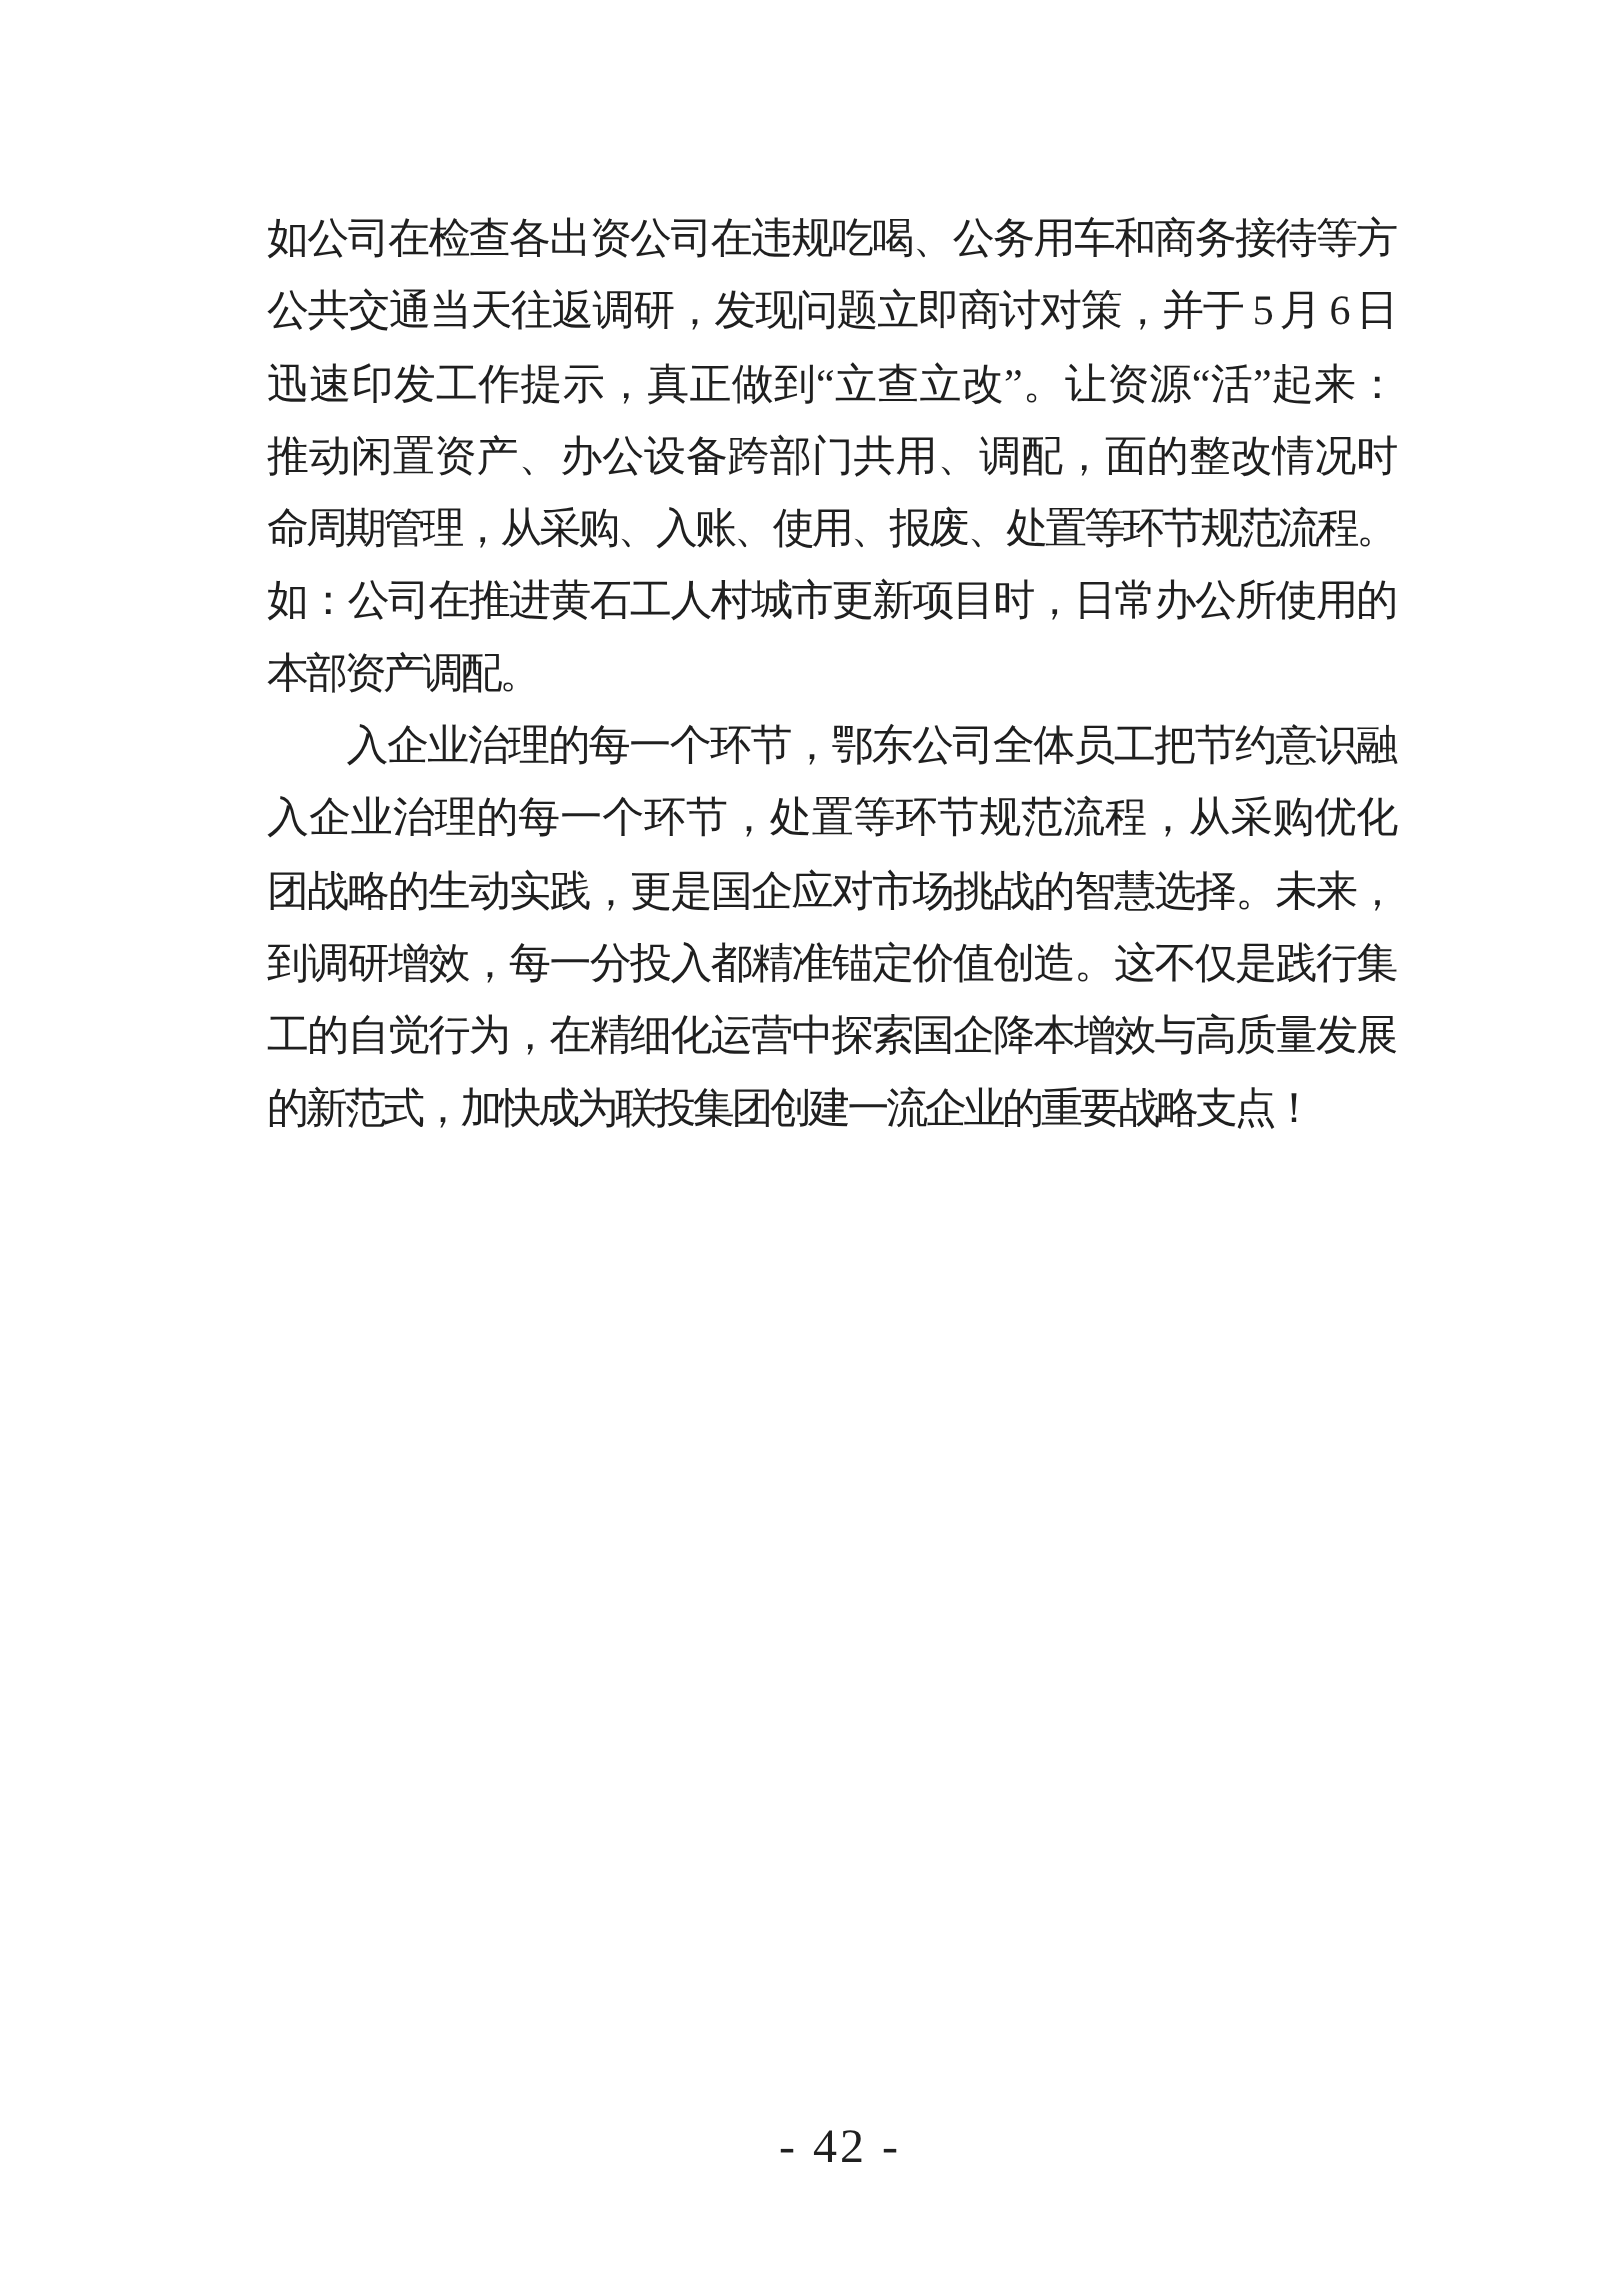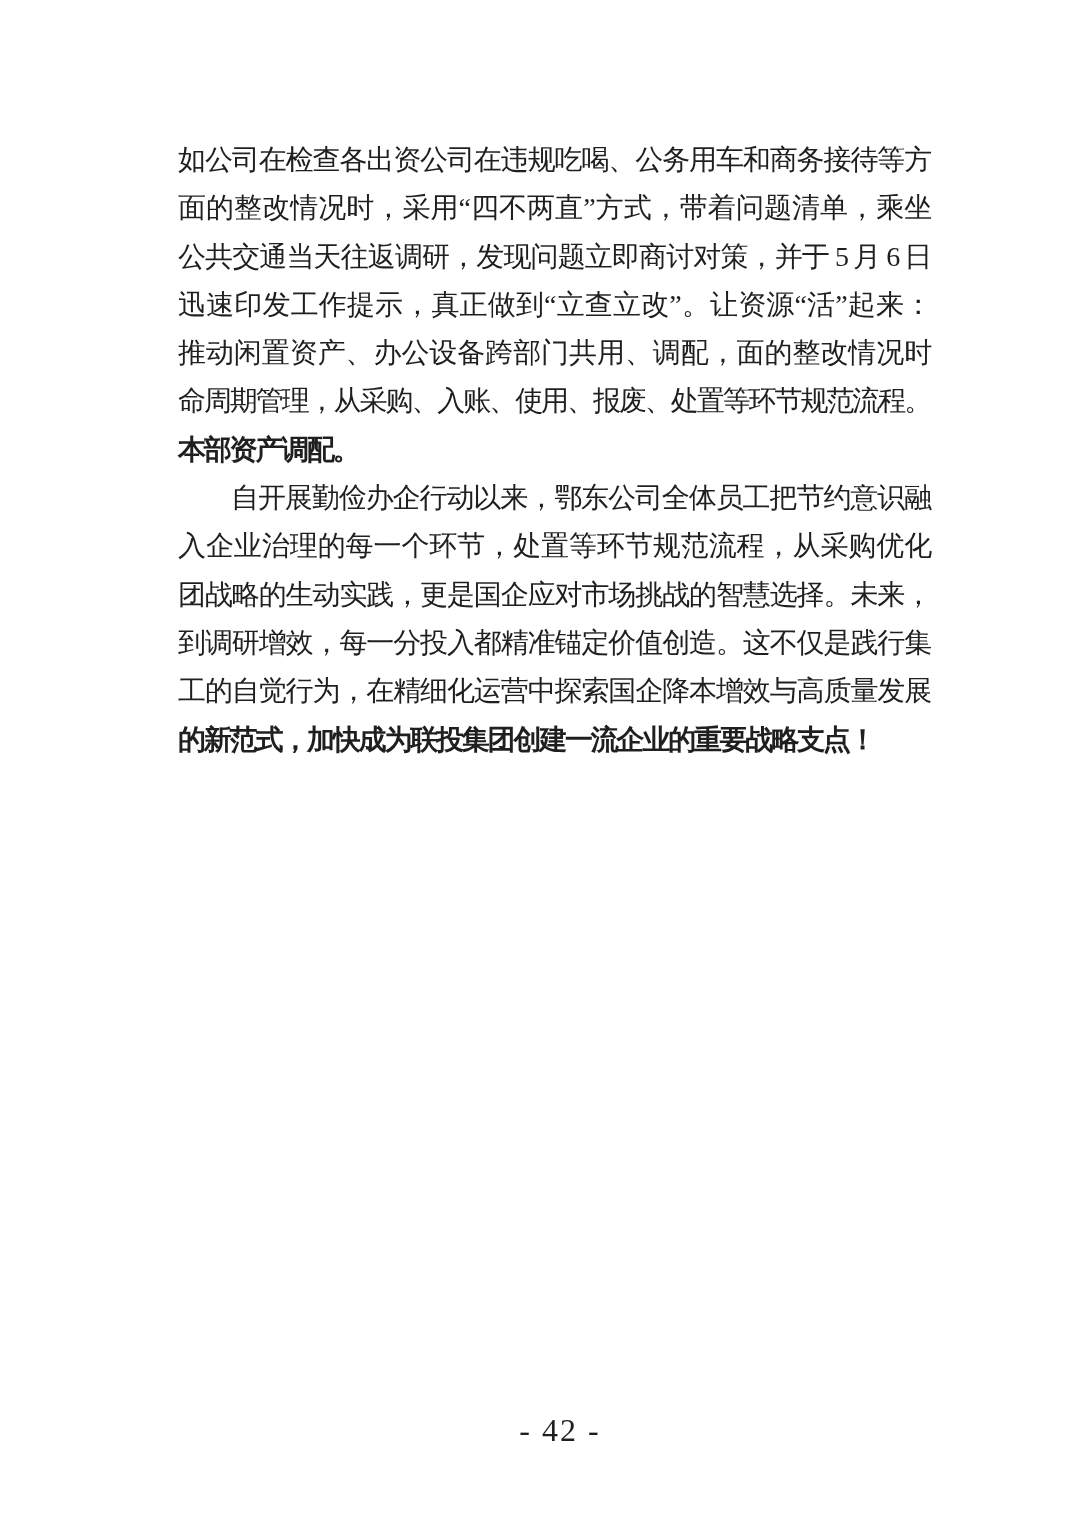--- a/index.html
+++ b/index.html
@@ -31,21 +31,20 @@
     font-size: 28px;
     line-height: 48.3px;
     letter-spacing: -2.2px;
     text-align: justify;
     text-align-last: justify;
     font-weight: 400;
   }
   .line.end {
     text-align: right;
     text-align-last: left;
-    font-weight: bold;
   }
   .line.indent {
     text-indent: 53px;
   }
   .page-num {
     position: absolute;
     top: 1414px;
     left: 0;
     width: 100%;
     text-align: center;
@@ -56,30 +55,30 @@
   }
 </style>
 </head>
 <body>
 
 <div class="page">
   <div class="doc-body">
 
     <div class="paragraph">
       <div class="line">如公司在检查各出资公司在违规吃喝、公务用车和商务接待等方</div>
-      <div class="line">面的整改情况时，采用“四不两直”方式，带着问题清单，乘坐</div>
       <div class="line">公共交通当天往返调研，发现问题立即商讨对策，并于 5 月 6 日</div>
       <div class="line">迅速印发工作提示，真正做到“立查立改”。让资源“活”起来：</div>
       <div class="line">推动闲置资产、办公设备跨部门共用、调配，面的整改情况时</div>
       <div class="line">命周期管理，从采购、入账、使用、报废、处置等环节规范流程。</div>
+      <div class="line">如：公司在推进黄石工人村城市更新项目时，日常办公所使用的</div>
       <div class="line end">本部资产调配。</div>
     </div>
 
     <div class="paragraph">
-      <div class="line indent">自开展勤俭办企行动以来，鄂东公司全体员工把节约意识融</div>
+      <div class="line indent">入企业治理的每一个环节，鄂东公司全体员工把节约意识融</div>
       <div class="line">入企业治理的每一个环节，处置等环节规范流程，从采购优化</div>
       <div class="line">团战略的生动实践，更是国企应对市场挑战的智慧选择。未来，</div>
       <div class="line">到调研增效，每一分投入都精准锚定价值创造。这不仅是践行集</div>
       <div class="line">工的自觉行为，在精细化运营中探索国企降本增效与高质量发展</div>
       <div class="line end">的新范式，加快成为联投集团创建一流企业的重要战略支点！</div>
     </div>
 
   </div>
 
   <div class="page-num">- 42 -</div>

